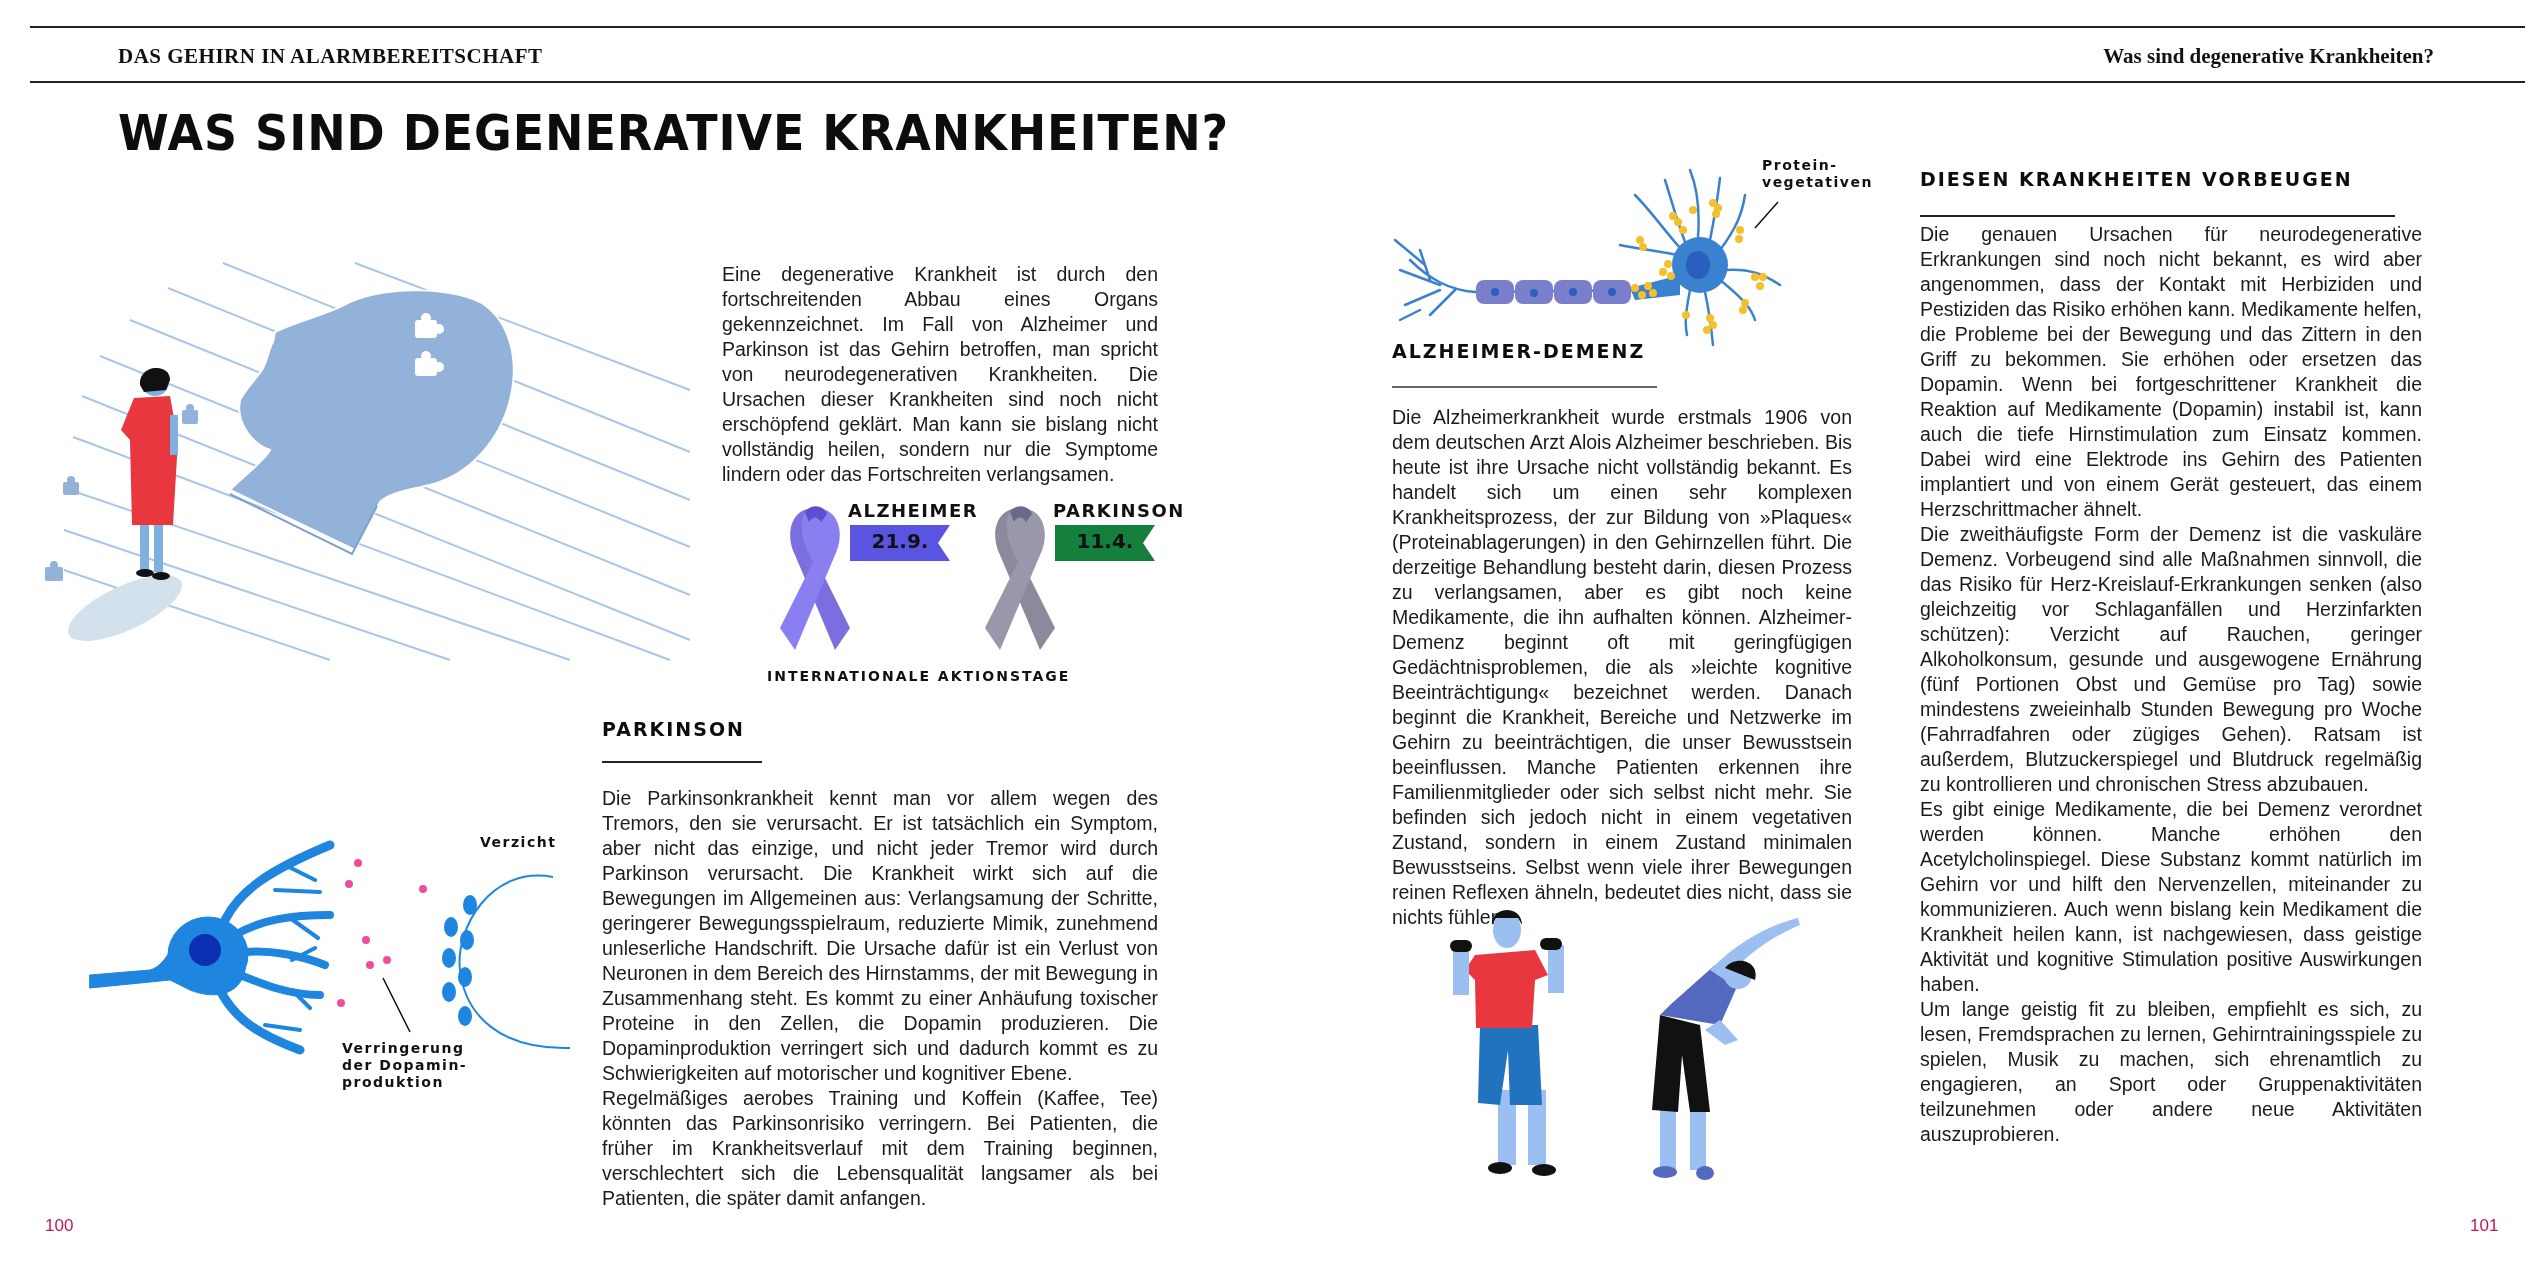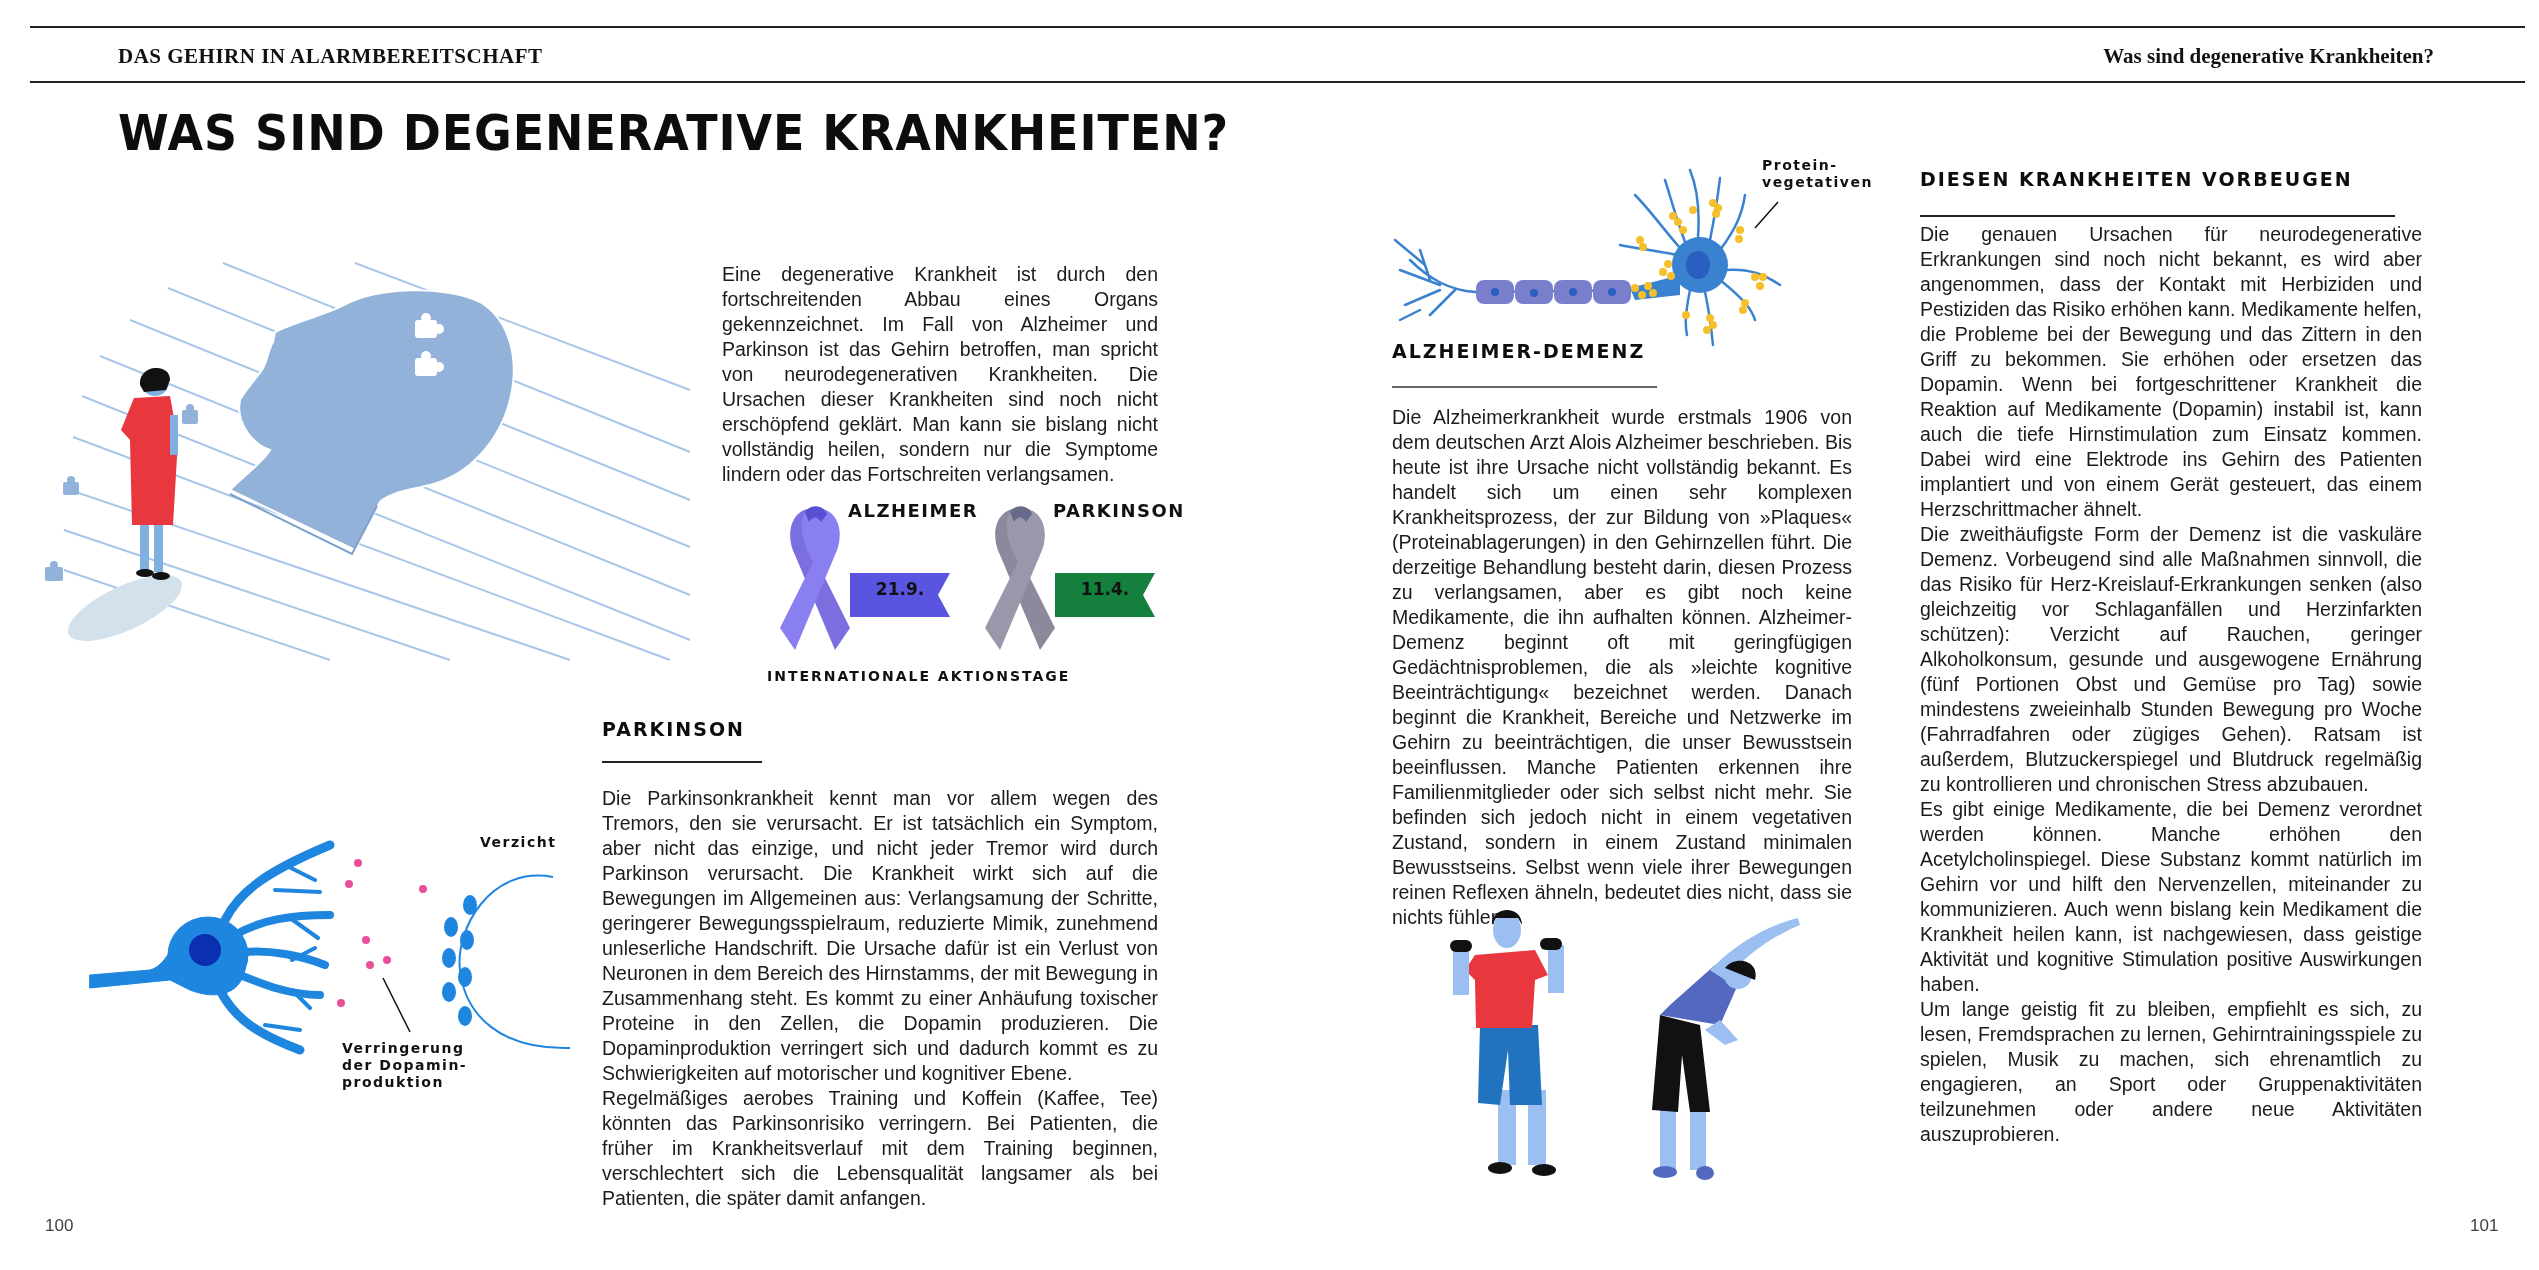--- a/index.html
+++ b/index.html
@@ -29,30 +29,29 @@
   .body-text p { margin: 0; }
   .section-head {
     position: absolute; font-family: "DejaVu Sans", sans-serif; font-weight: bold;
     font-size: 19px; letter-spacing: 2px; color: #0d0d0d;
   }
   .section-rule { position: absolute; height: 2px; background: #222; }
   .label-small {
     position: absolute; font-family: "DejaVu Sans", sans-serif; font-weight: bold;
     font-size: 14px; letter-spacing: 1.5px; line-height: 17px; color: #111;
   }
-  .page-num { position: absolute; top: 1216px; font-size: 17px; color: #404040; }
+  .page-num { position: absolute; top: 1216px; font-size: 17px; color: #be185d; }
   .ribbon-label {
     position: absolute; font-family: "DejaVu Sans", sans-serif; font-weight: bold;
     font-size: 18px; letter-spacing: 1.5px; color: #111;
   }
   .ribbon-date {
-    position: absolute; height: 44px; line-height: 32px; text-align: center;
-    font-family: "DejaVu Sans", sans-serif; font-weight: bold; font-size: 17px; color: #111;
+    position: absolute; height: 36px; line-height: 32px; text-align: center;
+    font-family: "DejaVu Sans", sans-serif; font-weight: bold; font-size: 20px; color: #111;
     clip-path: polygon(0 0, 100% 0, 88% 50%, 100% 100%, 0 100%);
-    margin-top: 48px;
   }
   svg { position: absolute; overflow: visible; }
 </style>
 </head>
 <body>
 
 <div class="rule" style="top:26px;"></div>
 <div class="running-left">DAS GEHIRN IN ALARMBEREITSCHAFT</div>
 <div class="running-right">Was sind degenerative Krankheiten?</div>
 <div class="rule" style="top:81px;"></div>

